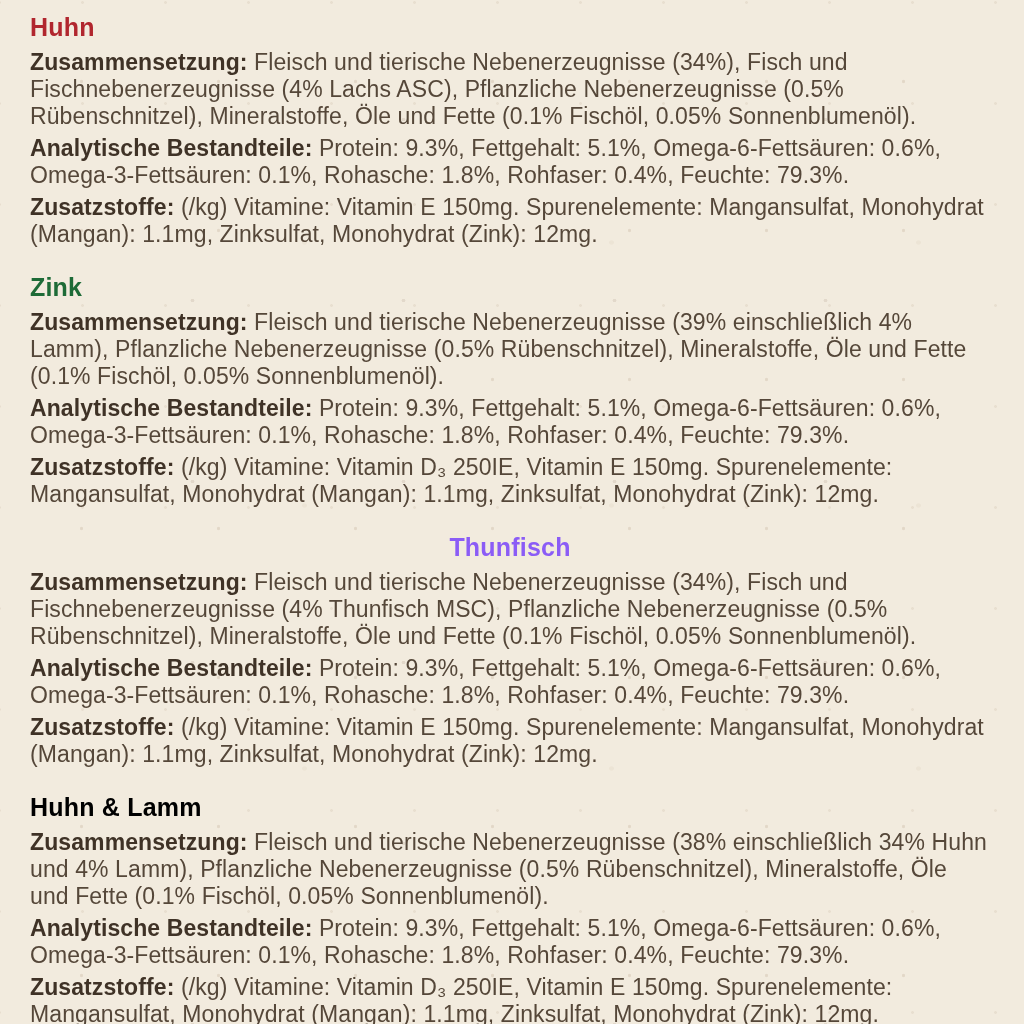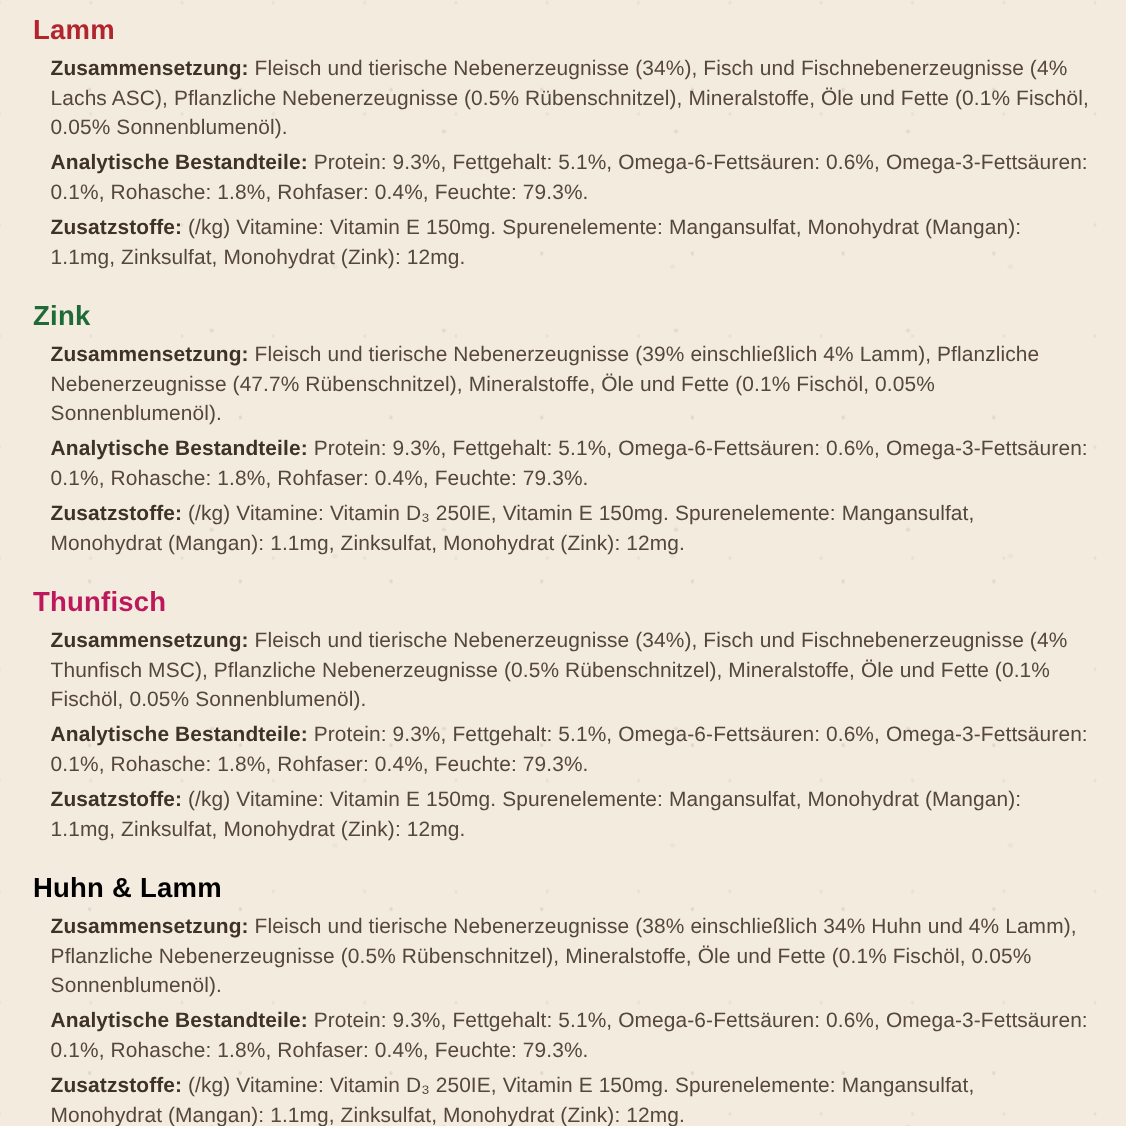--- a/index.html
+++ b/index.html
@@ -32,51 +32,51 @@
     margin: 0 0 24px 0;
   }
   .flavor-title {
     margin: 0 0 7px 0;
     font-size: 25px;
     line-height: 30px;
     font-weight: 700;
     letter-spacing: 0.2px;
   }
   .para {
-    margin: 0 0 5px 16px;
-    font-size: 19px;
+    margin: 0 0 5px 0;
+    font-size: 23px;
     line-height: 27px;
     letter-spacing: 0.1px;
   }
   .para strong {
     color: #3F3226;
     font-weight: 700;
   }
 </style>
 </head>
 <body>
 
 <div class="page">
 
   <section class="flavor">
-    <h2 class="flavor-title" style="color: rgb(177, 38, 46);">Lamm</h2>
+    <h2 class="flavor-title" style="color: rgb(177, 38, 46);">Huhn</h2>
     <p class="para"><strong>Zusammensetzung:</strong> <span>Fleisch und tierische Nebenerzeugnisse (34%), Fisch und Fischnebenerzeugnisse (4% Lachs ASC), Pflanzliche Nebenerzeugnisse (0.5% Rübenschnitzel), Mineralstoffe, Öle und Fette (0.1% Fischöl, 0.05% Sonnenblumenöl).</span></p>
     <p class="para"><strong>Analytische Bestandteile:</strong> <span>Protein: 9.3%, Fettgehalt: 5.1%, Omega-6-Fettsäuren: 0.6%, Omega-3-Fettsäuren: 0.1%, Rohasche: 1.8%, Rohfaser: 0.4%, Feuchte: 79.3%.</span></p>
     <p class="para"><strong>Zusatzstoffe:</strong> <span>(/kg) Vitamine: Vitamin E 150mg. Spurenelemente: Mangansulfat, Monohydrat (Mangan): 1.1mg, Zinksulfat, Monohydrat (Zink): 12mg.</span></p>
   </section>
 
   <section class="flavor">
     <h2 class="flavor-title" style="color: rgb(30, 107, 55);">Zink</h2>
-    <p class="para"><strong>Zusammensetzung:</strong> <span>Fleisch und tierische Nebenerzeugnisse (39% einschließlich 4% Lamm), Pflanzliche Nebenerzeugnisse (47.7% Rübenschnitzel), Mineralstoffe, Öle und Fette (0.1% Fischöl, 0.05% Sonnenblumenöl).</span></p>
+    <p class="para"><strong>Zusammensetzung:</strong> <span>Fleisch und tierische Nebenerzeugnisse (39% einschließlich 4% Lamm), Pflanzliche Nebenerzeugnisse (0.5% Rübenschnitzel), Mineralstoffe, Öle und Fette (0.1% Fischöl, 0.05% Sonnenblumenöl).</span></p>
     <p class="para"><strong>Analytische Bestandteile:</strong> <span>Protein: 9.3%, Fettgehalt: 5.1%, Omega-6-Fettsäuren: 0.6%, Omega-3-Fettsäuren: 0.1%, Rohasche: 1.8%, Rohfaser: 0.4%, Feuchte: 79.3%.</span></p>
     <p class="para"><strong>Zusatzstoffe:</strong> <span>(/kg) Vitamine: Vitamin D₃ 250IE, Vitamin E 150mg. Spurenelemente: Mangansulfat, Monohydrat (Mangan): 1.1mg, Zinksulfat, Monohydrat (Zink): 12mg.</span></p>
   </section>
 
   <section class="flavor">
-    <h2 class="flavor-title" style="color: #be185d;">Thunfisch</h2>
+    <h2 class="flavor-title" style="color: #8b5cf6; text-align: center;">Thunfisch</h2>
     <p class="para"><strong>Zusammensetzung:</strong> <span>Fleisch und tierische Nebenerzeugnisse (34%), Fisch und Fischnebenerzeugnisse (4% Thunfisch MSC), Pflanzliche Nebenerzeugnisse (0.5% Rübenschnitzel), Mineralstoffe, Öle und Fette (0.1% Fischöl, 0.05% Sonnenblumenöl).</span></p>
     <p class="para"><strong>Analytische Bestandteile:</strong> <span>Protein: 9.3%, Fettgehalt: 5.1%, Omega-6-Fettsäuren: 0.6%, Omega-3-Fettsäuren: 0.1%, Rohasche: 1.8%, Rohfaser: 0.4%, Feuchte: 79.3%.</span></p>
     <p class="para"><strong>Zusatzstoffe:</strong> <span>(/kg) Vitamine: Vitamin E 150mg. Spurenelemente: Mangansulfat, Monohydrat (Mangan): 1.1mg, Zinksulfat, Monohydrat (Zink): 12mg.</span></p>
   </section>
 
   <section class="flavor">
     <h2 class="flavor-title" style="color: #000000;">Huhn &amp; Lamm</h2>
     <p class="para"><strong>Zusammensetzung:</strong> <span>Fleisch und tierische Nebenerzeugnisse (38% einschließlich 34% Huhn und 4% Lamm), Pflanzliche Nebenerzeugnisse (0.5% Rübenschnitzel), Mineralstoffe, Öle und Fette (0.1% Fischöl, 0.05% Sonnenblumenöl).</span></p>
     <p class="para"><strong>Analytische Bestandteile:</strong> <span>Protein: 9.3%, Fettgehalt: 5.1%, Omega-6-Fettsäuren: 0.6%, Omega-3-Fettsäuren: 0.1%, Rohasche: 1.8%, Rohfaser: 0.4%, Feuchte: 79.3%.</span></p>
     <p class="para"><strong>Zusatzstoffe:</strong> <span>(/kg) Vitamine: Vitamin D₃ 250IE, Vitamin E 150mg. Spurenelemente: Mangansulfat, Monohydrat (Mangan): 1.1mg, Zinksulfat, Monohydrat (Zink): 12mg.</span></p>

